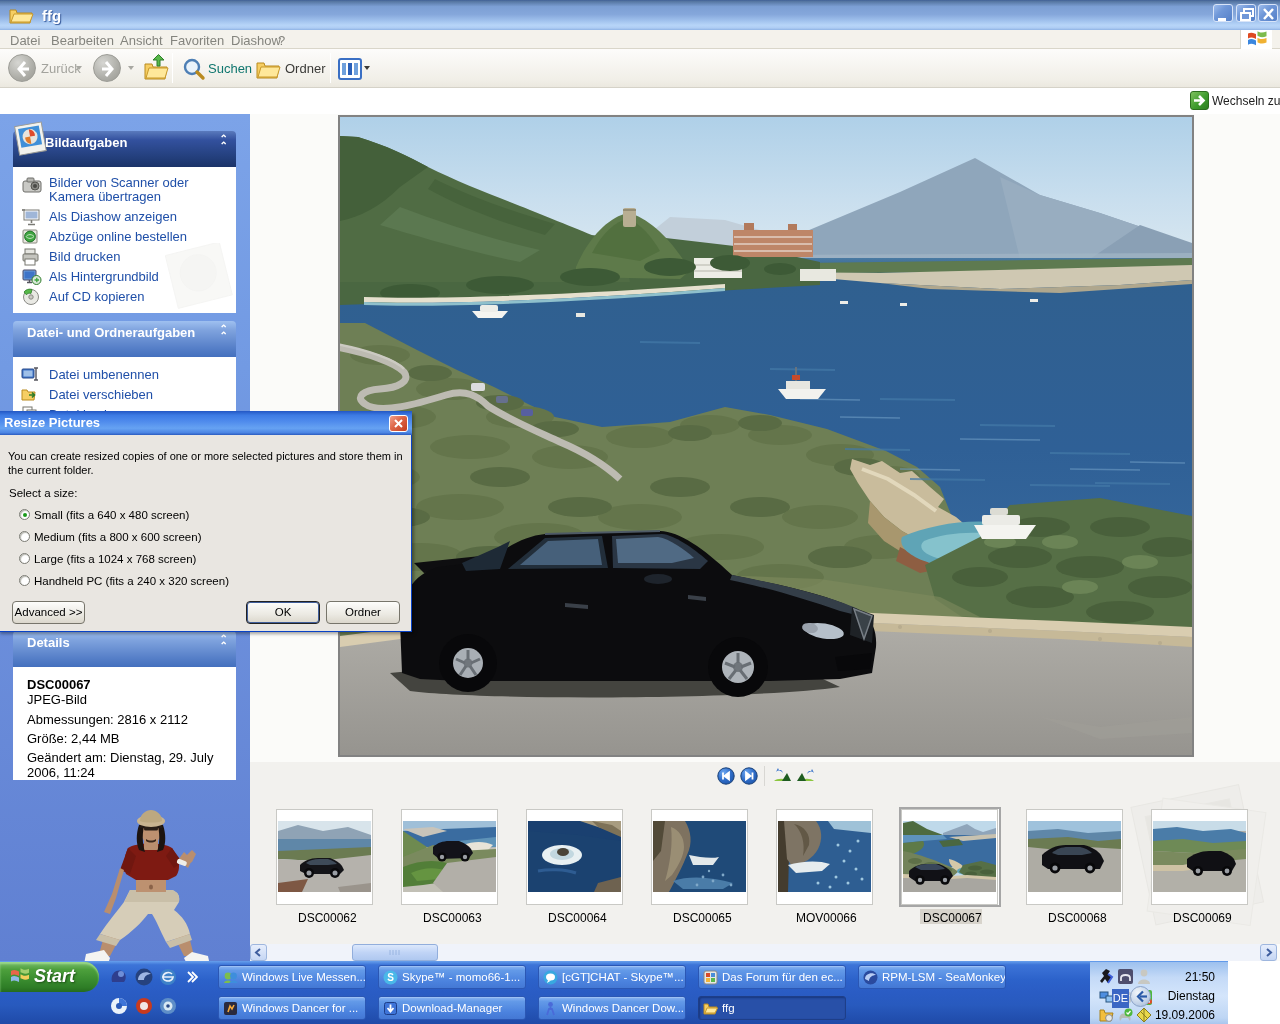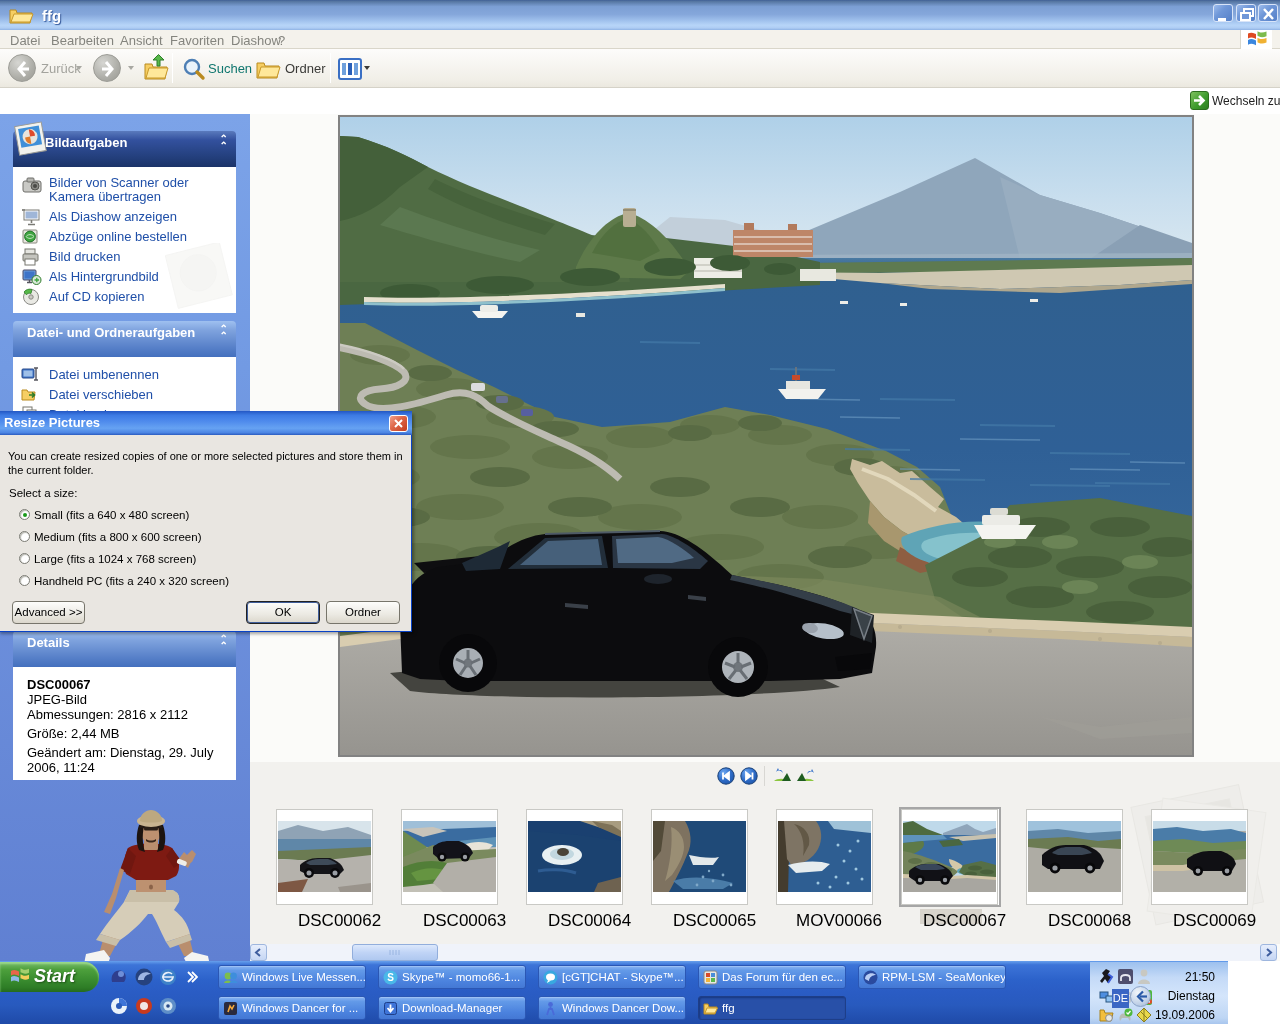--- a/index.html
+++ b/index.html
@@ -236,21 +236,21 @@
               </svg>
         Datei kopieren</div>
     </div>
   </div>
 
   <div class="panel" style="top:517px">
     <div class="phead" style="background:linear-gradient(180deg,#9FC0F0 0%,#7FA3DE 25%,#567FC8 75%,#4470BE 100%)">Details<span class="chev">⌃<br>⌃</span></div>
     <div class="pbody" style="height:113px;padding:10px 0 0 14px;color:#000">
       <div style="font-weight:bold">DSC00067</div>
       <div>JPEG-Bild</div>
-      <div style="">Abmessungen: 2816 x 2112</div>
+      <div style="margin-top:5px">Abmessungen: 2816 x 2112</div>
       <div style="margin-top:4px">Größe: 2,44 MB</div>
       <div style="margin-top:4px;line-height:15px">Geändert am: Dienstag, 29. July 2006, 11:24</div>
     </div>
   </div>
   </div>
   <div id="mainarea" class="abs" style="left:250px;top:0;width:1030px;height:847px;background:#FBFBF9">
     <div class="abs" style="left:88px;top:1px;width:856px;height:642px;border:2px solid #828282;background:#fff">
     <svg width="852" height="638" viewBox="0 0 852 638">
       <defs>
         <linearGradient id="skyg" x1="0" y1="0" x2="0" y2="1">
@@ -674,21 +674,21 @@
           <path d="M0,44 L30,44 L60,40 L60,46 L30,50 L0,50 Z" fill="#CEC2A4"></path>
           <path d="M34,38 C40,33 48,30 56,30 L68,30 C74,32 79,35 81,38 L83,43 L79,50 L40,50 L34,46 Z" fill="#101014"></path>
           <circle cx="45" cy="50" r="5" fill="#08080A"></circle>
               <circle cx="45" cy="50" r="2.4" fill="#9A9EA4"></circle>
           <circle cx="74" cy="50" r="5" fill="#08080A"></circle>
               <circle cx="74" cy="50" r="2.4" fill="#9A9EA4"></circle>
         </svg>
       </div>
     </div>
     <div class="abs" style="left:670px;top:795px;width:62px;height:15px;background:#D8D4CC"></div>
-    <div class="abs" style="left:26px;top:797px;width:1001px;height:14px;font-size:17px;color:#000">
+    <div class="abs" style="left:26px;top:797px;width:1001px;height:14px;font-size:12px;color:#000">
       <span class="abs" style="left:22px">DSC00062</span>
           <span class="abs" style="left:147px">DSC00063</span>
           <span class="abs" style="left:272px">DSC00064</span>
           <span class="abs" style="left:397px">DSC00065</span>
           <span class="abs" style="left:520px">MOV00066</span>
           <span class="abs" style="left:647px">DSC00067</span>
           <span class="abs" style="left:772px">DSC00068</span>
           <span class="abs" style="left:897px">DSC00069</span>
     </div>
 

